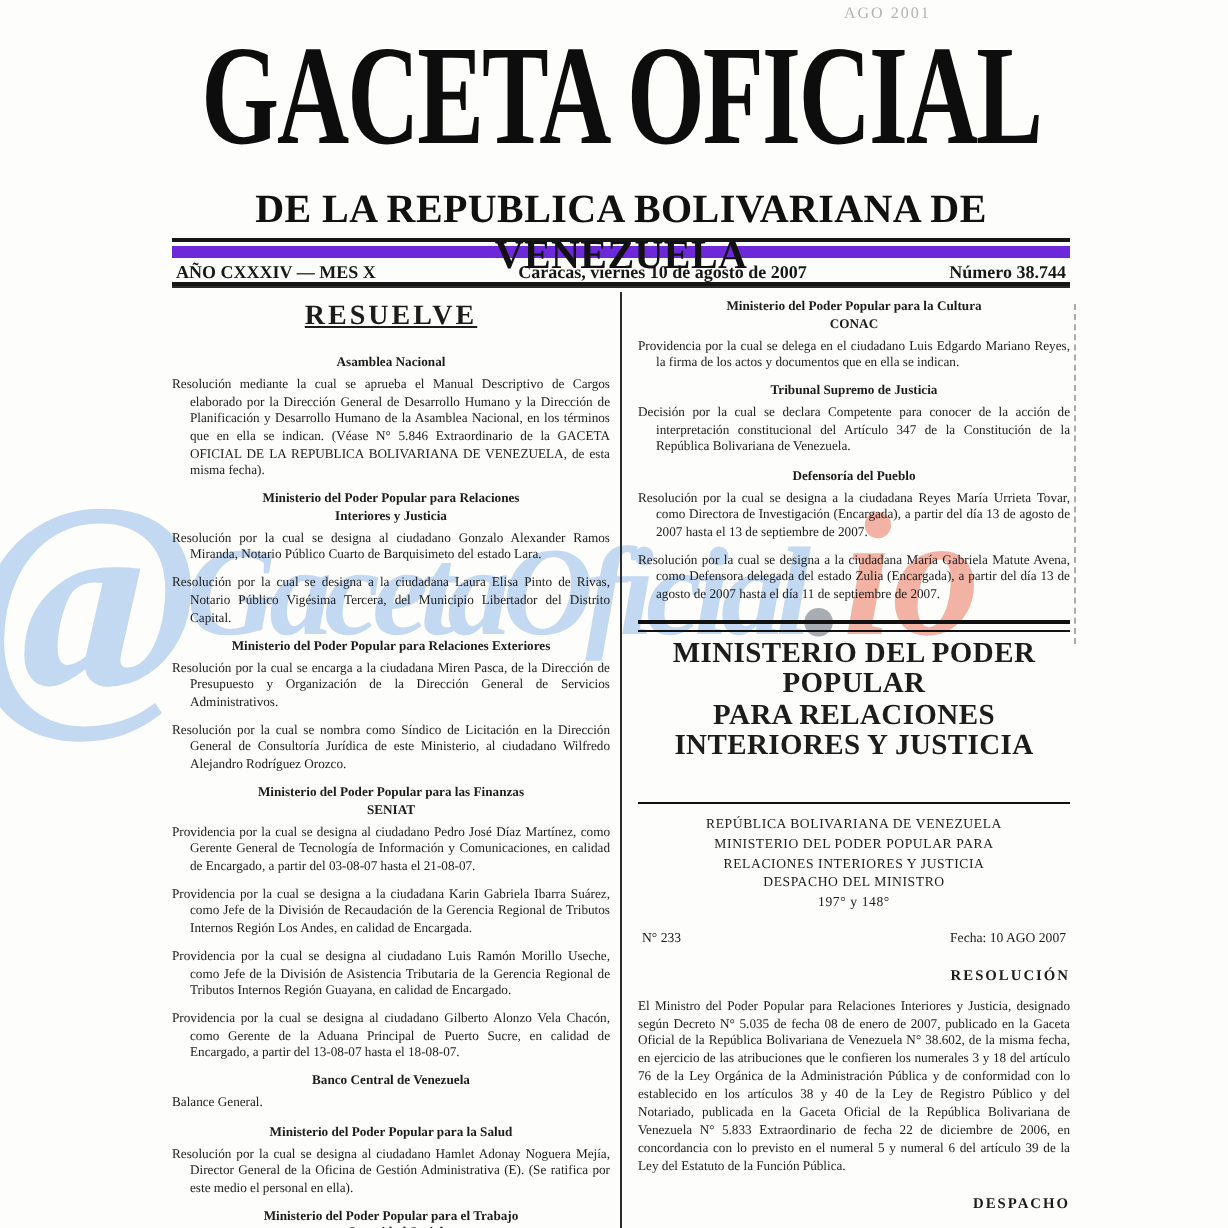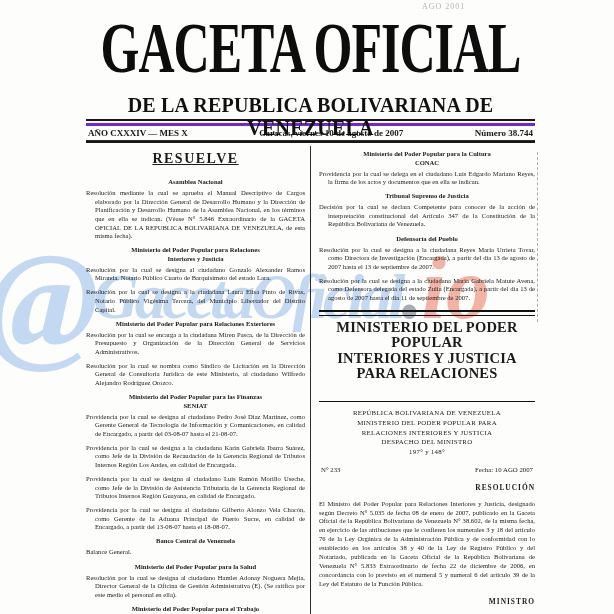--- a/index.html
+++ b/index.html
@@ -35,21 +35,21 @@
     font-family:"Liberation Serif", serif;color:#0d0d0d;
   }
   .subtitle{position:absolute;top:94px;left:0;right:0;font-size:20px;font-weight:bold;letter-spacing:.2px;color:#111;}
   
   .thick-rule{position:absolute;left:86px;width:449px;height:2px;background:#161616;z-index:2;}
   .rule-top{top:119px;}
   .rule-bottom{top:141px;}
   .dateline{
     position:absolute;top:123px;left:86px;width:449px;z-index:2;
     display:flex;justify-content:space-between;align-items:center;
-    border-top:3px solid #6d28d9;border-bottom:1px solid #2a2a2a;
+    border-top:6px solid #6d28d9;border-bottom:1px solid #2a2a2a;
     padding:2px 2px;font-size:9px;font-weight:bold;box-sizing:border-box;
   }
   
   .columns{position:absolute;top:146px;left:86px;width:449px;height:468px;z-index:2;display:flex;}
   .col{font-size:6.6px;line-height:1.3;text-align:justify;color:#1c1c1c;}
   .col-left{width:219px;}
   .col-divider{width:1px;background:#2b2b2b;margin-left:5px;margin-right:8px;}
   .col-right{flex:1;min-width:0;}
   .sumario{
     text-align:center;font-size:14px;font-weight:bold;letter-spacing:1.5px;
@@ -143,35 +143,35 @@
           <div class="sum-item heading">Defensoría del Pueblo</div>
           <div class="sum-item entry">Resolución por la cual se designa a la ciudadana Reyes María Urrieta Tovar, como Directora de Investigación (Encargada), a partir del día 13 de agosto de 2007 hasta el 13 de septiembre de 2007.</div>
           <div class="sum-item entry">Resolución por la cual se designa a la ciudadana María Gabriela Matute Avena, como Defensora delegada del estado Zulia (Encargada), a partir del día 13 de agosto de 2007 hasta el día 11 de septiembre de 2007.</div>
         </div>
 
       <div class="article">
         <div class="double-rule"></div>
         <div class="box-title">
 
         <div class="box-title-line">MINISTERIO DEL PODER POPULAR</div>
+            <div class="box-title-line">PARA RELACIONES</div>
             <div class="box-title-line">INTERIORES Y JUSTICIA</div>
-            <div class="box-title-line">PARA RELACIONES</div>
           </div>
         <div class="letterhead">
 
         <div class="letterhead-line">REPÚBLICA BOLIVARIANA DE VENEZUELA</div>
             <div class="letterhead-line">MINISTERIO DEL PODER POPULAR PARA</div>
             <div class="letterhead-line">RELACIONES INTERIORES Y JUSTICIA</div>
             <div class="letterhead-line">DESPACHO DEL MINISTRO</div>
             <div class="letterhead-line">197° y 148°</div>
           </div>
         <div class="num-date">
           <span>N° 233</span>
           <span>Fecha: 10 AGO 2007</span>
         </div>
         <div class="res-head">RESOLUCIÓN</div>
         <p class="body-par">El Ministro del Poder Popular para Relaciones Interiores y Justicia, designado según Decreto N° 5.035 de fecha 08 de enero de 2007, publicado en la Gaceta Oficial de la República Bolivariana de Venezuela N° 38.602, de la misma fecha, en ejercicio de las atribuciones que le confieren los numerales 3 y 18 del artículo 76 de la Ley Orgánica de la Administración Pública y de conformidad con lo establecido en los artículos 38 y 40 de la Ley de Registro Público y del Notariado, publicada en la Gaceta Oficial de la República Bolivariana de Venezuela N° 5.833 Extraordinario de fecha 22 de diciembre de 2006, en concordancia con lo previsto en el numeral 5 y numeral 6 del artículo 39 de la Ley del Estatuto de la Función Pública.</p>
-        <div class="res-head">MINISTRO</div>
+        <div class="res-head">DESPACHO</div>
         <p class="body-par art-par">Artículo 1. Designar al ciudadano GONZALO ALEXANDER RAMOS MIRANDA, titular de la cédula de identidad N° V-7.445.385, para ocupar el cargo de NOTARIO PÚBLICO CUARTO DE BARQUISIMETO DEL ESTADO LARA.</p>
       </div>
     </section>
   </div>
 </div>
 
 </body></html>

